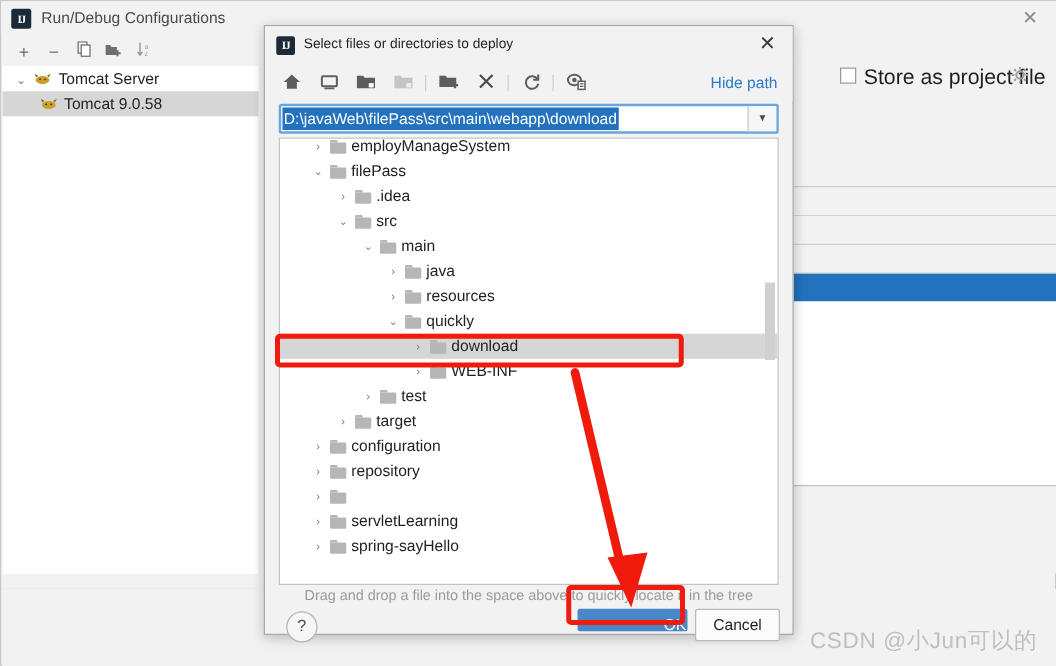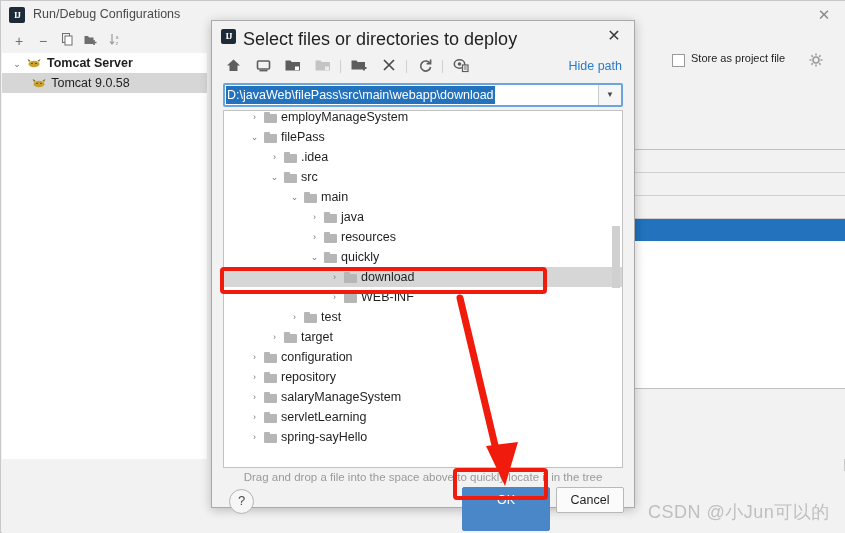--- a/index.html
+++ b/index.html
@@ -108,21 +108,21 @@
     color: #6b6b6b;
     font-size: 9px;
     vertical-align: middle;
   }
   .tomcat-icon {
     display: inline-block;
     width: 14px; height: 12px;
     vertical-align: -2px;
     margin-right: 2px;
   }
-  .rdc-node-label { font-weight: bold; }
+  .rdc-node-label { font-weight: normal; }
   .rdc-node-label.child { font-weight: normal; }
 
   #rdc-edit-templates {
     position: absolute;
     left: 14px; top: 457px;
     font-size: 12.5px;
     color: #2a7bc8;
     cursor: default;
   }
   #rdc-left-bottom-sep {
@@ -155,21 +155,21 @@
     position: absolute;
     left: 465px; top: 25px;
     width: 13px; height: 13px;
     border: 1px solid #9a9a9a;
     background: #fff;
     box-sizing: border-box;
   }
   #rdc-store-label {
     position: absolute;
     left: 484px; top: 23px;
-    font-size: 11px;
+    font-size: 17px;
     color: #1f1f1f;
   }
   #rdc-gear {
     position: absolute;
     left: 602px; top: 24px;
     width: 14px; height: 14px;
     color: #9a9a9a;
     font-size: 13px;
     line-height: 14px;
   }
@@ -223,21 +223,21 @@
     font-size: 9px;
     font-weight: bold;
     line-height: 15px;
     text-align: center;
     letter-spacing: -1px;
     font-family: "Liberation Serif", serif;
   }
   #fc-title {
     position: absolute;
     left: 31px; top: 8px;
-    font-size: 18px;
+    font-size: 11px;
     color: #1f1f1f;
   }
   #fc-close {
     position: absolute;
     right: 12px; top: 7px;
     width: 16px; height: 16px;
     color: #3a3a3a;
     font-size: 16px;
     line-height: 16px;
     text-align: center;
@@ -377,29 +377,29 @@
     border-radius: 50%;
     color: #4a4a4a;
     font-size: 13px;
     line-height: 22px;
     text-align: center;
     background: #f6f6f6;
   }
   #fc-ok {
     position: absolute;
     left: 250px; top: 4px;
-    width: 88px; height: 44px;
+    width: 88px; height: 18px;
     background: #4a87c8;
     border: 1px solid #4a87c8;
     border-radius: 2px;
     color: #ffffff;
     font-size: 12.5px;
     font-weight: normal;
     line-height: 25px;
-    text-align: center;
+    text-align: right;
     box-sizing: border-box;
   }
   #fc-cancel {
     position: absolute;
     left: 344px; top: 4px;
     width: 68px; height: 26px;
     background: #fbfbfb;
     border: 1px solid #b9b9b9;
     border-radius: 2px;
     color: #1f1f1f;
@@ -706,21 +706,20 @@
           <span class="fc-folder" style="left: 40px;">
             <i></i>
           </span>
           <span class="fc-name" style="left: 57px;">repository</span>
         </div>
         <div class="fc-row">
           <span class="fc-chev" style="left: 24px;">›</span>
           <span class="fc-folder" style="left: 40px;">
             <i></i>
           </span>
-          <span class="fc-name" style="left: 57px;">salaryManageSystem</span>
         </div>
         <div class="fc-row">
           <span class="fc-chev" style="left: 24px;">›</span>
           <span class="fc-folder" style="left: 40px;">
             <i></i>
           </span>
           <span class="fc-name" style="left: 57px;">servletLearning</span>
         </div>
         <div class="fc-row">
           <span class="fc-chev" style="left: 24px;">›</span>

